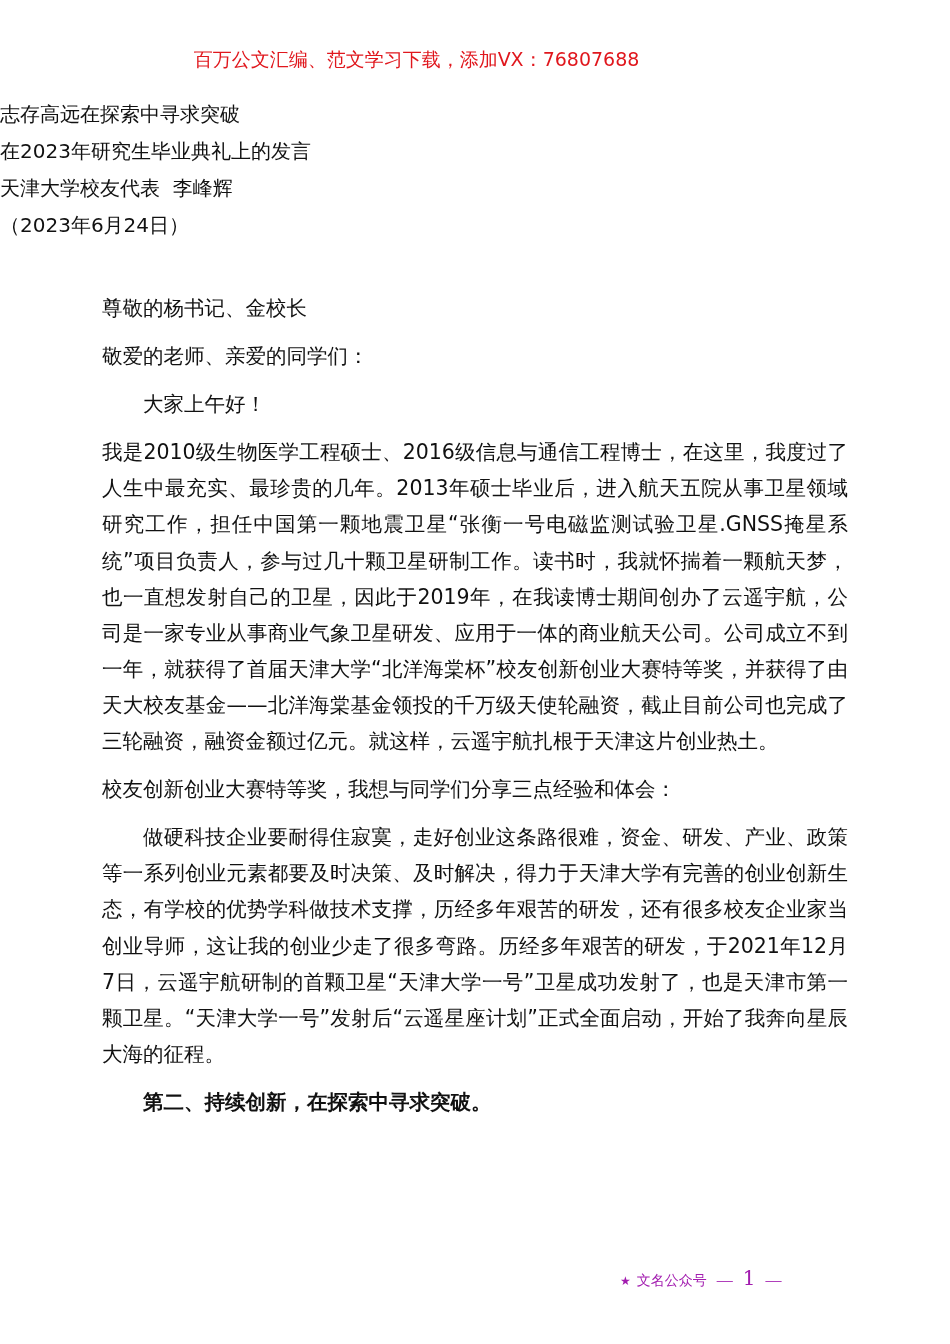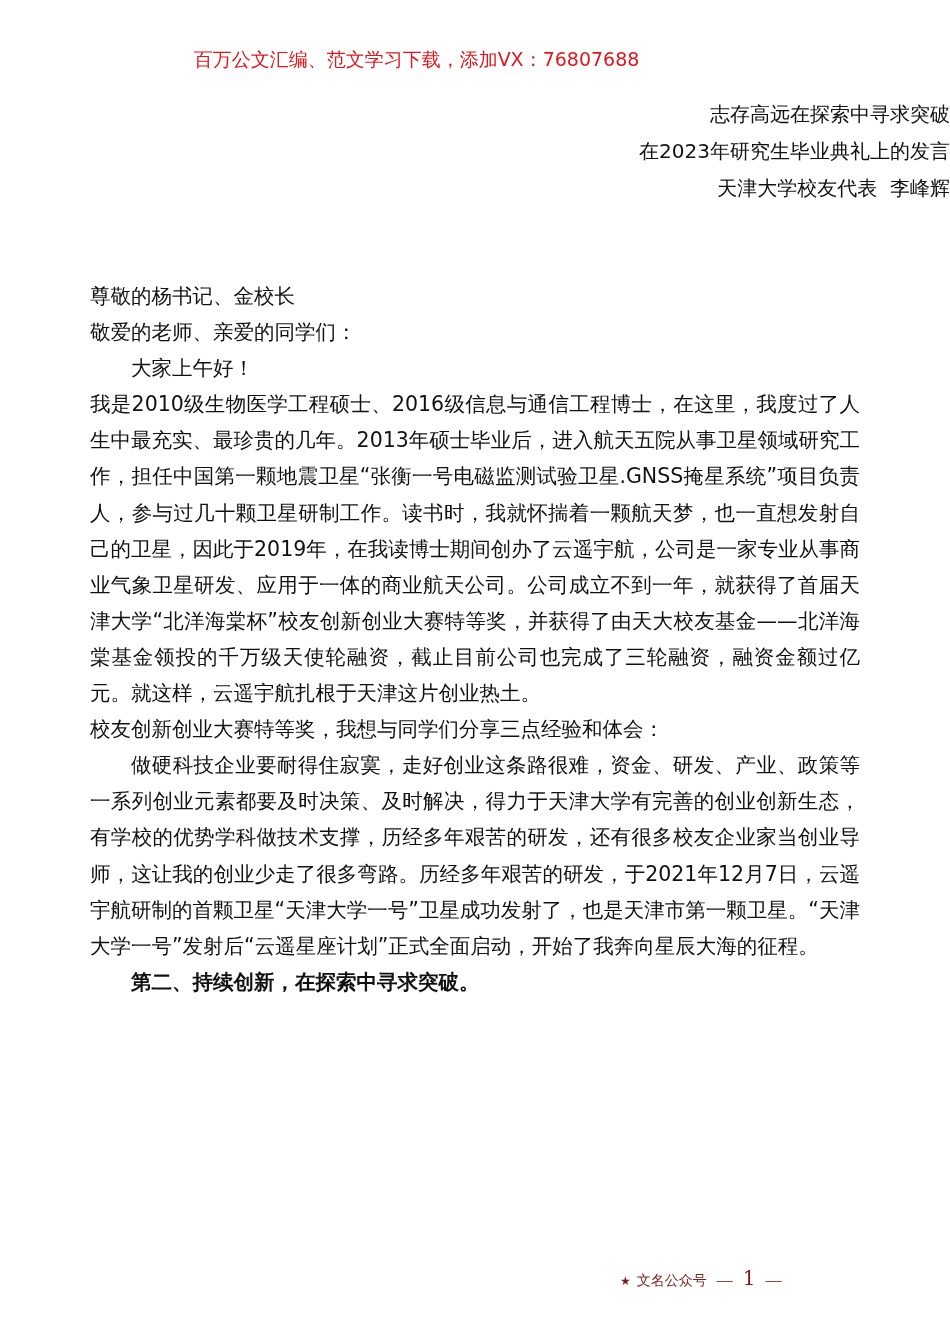--- a/index.html
+++ b/index.html
@@ -24,56 +24,56 @@
       font-size: 19px;
       line-height: 26px;
       color: #e0171d;
       letter-spacing: 0px;
     }
     .title-block {
       position: absolute;
       top: 96px;
       left: 0;
       width: 950px;
-      text-align: right;
+      text-align: left;
       font-size: 20px;
       line-height: 37px;
       color: #111111;
     }
     .title-block div {
       height: 37px;
     }
     .body-text {
       position: absolute;
       top: 278px;
       left: 90px;
       width: 770px;
       font-size: 20.5px;
       line-height: 36.1px;
       color: #111111;
       text-align: justify;
       text-justify: inter-character;
     }
     .body-text p {
-      margin: 0;
+      margin: 12px;
       padding: 0;
     }
     .indent {
       text-indent: 2em;
     }
     .bold {
       font-weight: bold;
     }
     .footer {
       position: absolute;
       top: 1266px;
       left: 620px;
       font-size: 14px;
       line-height: 24px;
-      color: #7f1d1d;
+      color: #a21caf;
       white-space: nowrap;
     }
     .footer .star {
       font-size: 12px;
       margin-right: 6px;
     }
     .footer .page-num {
       font-family: "DejaVu Serif", "Liberation Serif", serif;
       font-size: 20px;
       margin: 0 10px;
@@ -85,21 +85,22 @@
     }
   </style>
 </head>
 <body>
 
 <div class="watermark">百万公文汇编、范文学习下载，添加VX：76807688</div>
 
 <div class="title-block">
   <div>志存高远在探索中寻求突破</div>
   <div>在2023年研究生毕业典礼上的发言</div>
-  <div style="white-space: pre; padding-left: 46px;">天津大学校友代表  李峰辉</div>
+  <div style="white-space: pre;">天津大学校友代表  李峰辉</div>
+  <div>（2023年6月24日）</div>
 </div>
 
 <div class="body-text">
   <p>尊敬的杨书记、金校长</p>
   <p>敬爱的老师、亲爱的同学们：</p>
   <p class="indent">大家上午好！</p>
   <p>我是2010级生物医学工程硕士、2016级信息与通信工程博士，在这里，我度过了人生中最充实、最珍贵的几年。2013年硕士毕业后，进入航天五院从事卫星领域研究工作，担任中国第一颗地震卫星“张衡一号电磁监测试验卫星.GNSS掩星系统”项目负责人，参与过几十颗卫星研制工作。读书时，我就怀揣着一颗航天梦，也一直想发射自己的卫星，因此于2019年，在我读博士期间创办了云遥宇航，公司是一家专业从事商业气象卫星研发、应用于一体的商业航天公司。公司成立不到一年，就获得了首届天津大学“北洋海棠杯”校友创新创业大赛特等奖，并获得了由天大校友基金——北洋海棠基金领投的千万级天使轮融资，截止目前公司也完成了三轮融资，融资金额过亿元。就这样，云遥宇航扎根于天津这片创业热土。</p>
   <p>校友创新创业大赛特等奖，我想与同学们分享三点经验和体会：</p>
   <p class="indent">做硬科技企业要耐得住寂寞，走好创业这条路很难，资金、研发、产业、政策等一系列创业元素都要及时决策、及时解决，得力于天津大学有完善的创业创新生态，有学校的优势学科做技术支撑，历经多年艰苦的研发，还有很多校友企业家当创业导师，这让我的创业少走了很多弯路。历经多年艰苦的研发，于2021年12月7日，云遥宇航研制的首颗卫星“天津大学一号”卫星成功发射了，也是天津市第一颗卫星。“天津大学一号”发射后“云遥星座计划”正式全面启动，开始了我奔向星辰大海的征程。</p>
   <p class="indent bold">第二、持续创新，在探索中寻求突破。</p>

